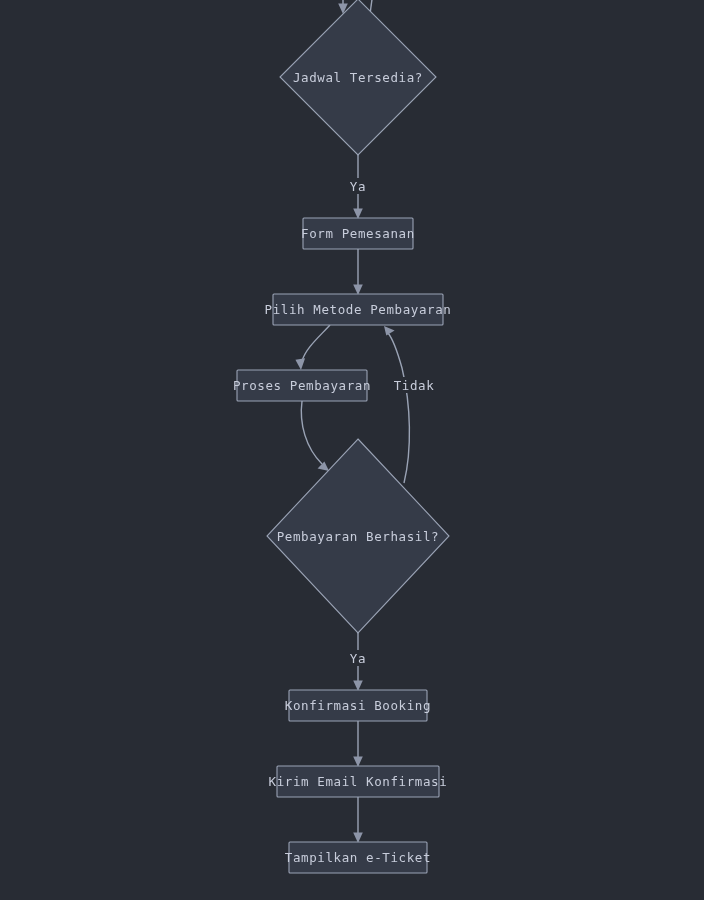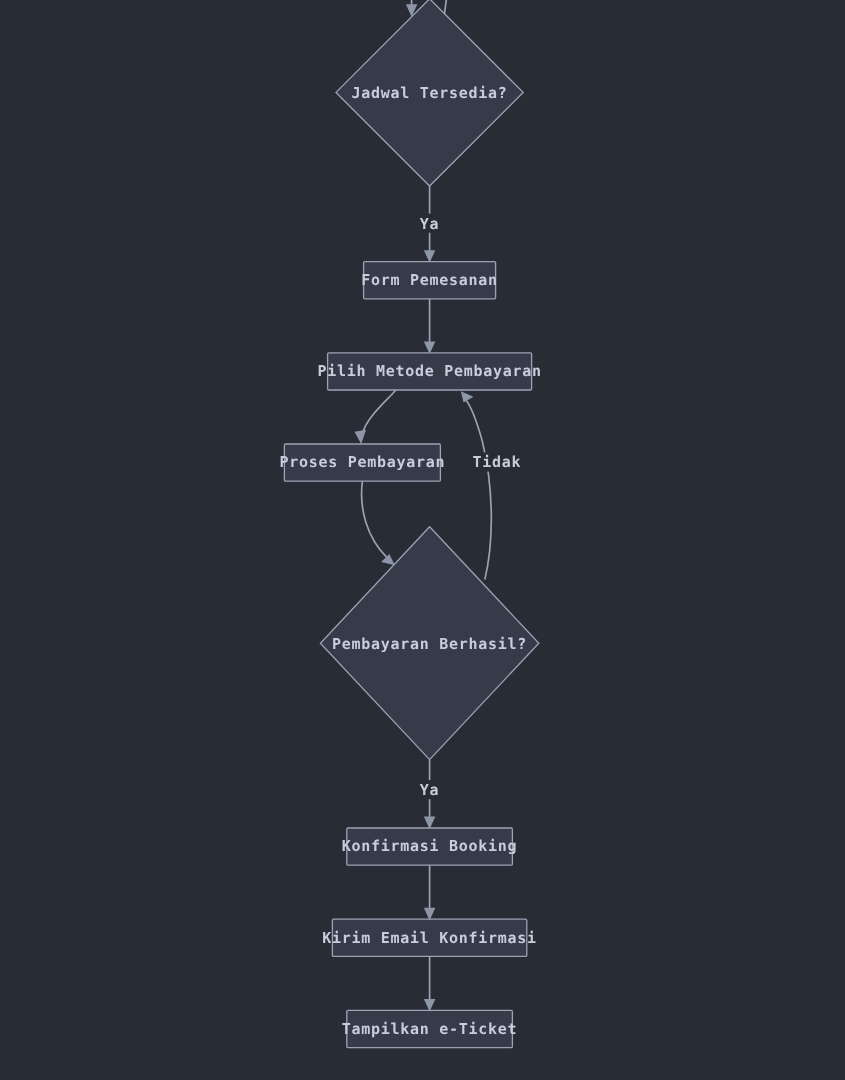--- a/index.html
+++ b/index.html
@@ -11,21 +11,20 @@
     width: 704px;
     height: 900px;
     overflow: hidden;
     font-family: "DejaVu Sans Mono", "Liberation Mono", monospace;
   }
   #flow-canvas {
     position: relative;
     width: 704px;
     height: 900px;
     background: #282c34;
-    font-weight: bold;
   }
   svg#flow-svg {
     position: absolute;
     top: 0;
     left: 0;
     width: 704px;
     height: 900px;
     display: block;
   }
   .node-shape {

